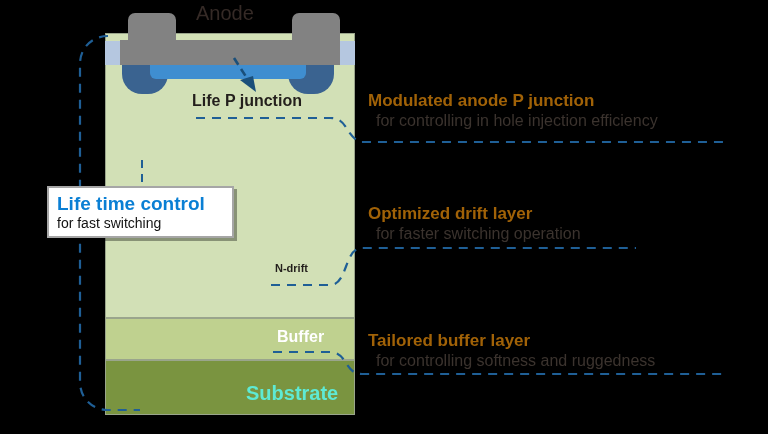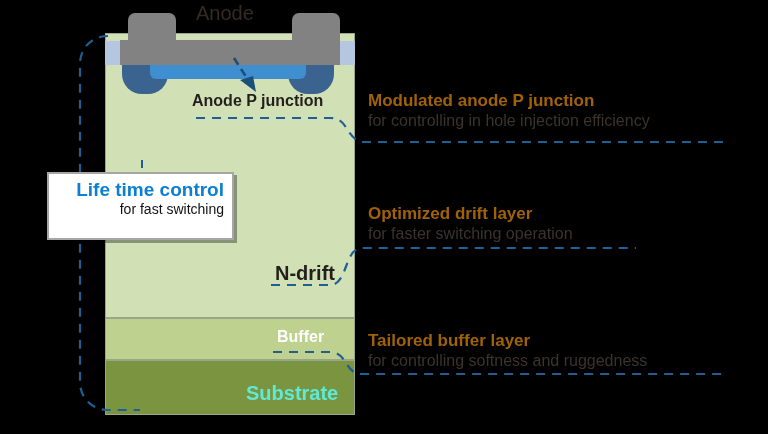--- a/index.html
+++ b/index.html
@@ -35,37 +35,37 @@
   #pwellR{left:288px;top:60px;}
 
   
   #pjunction{position:absolute;left:150px;top:64px;width:156px;height:15px;
              background:#3f8ed0;border-radius:0 0 6px 6px;}
 
   
   .txt{position:absolute;white-space:nowrap;}
   #anode-title{left:196px;top:2px;font-size:20px;color:#352a26;}
   #lbl-apj{left:192px;top:92px;font-size:16px;font-weight:bold;color:#231f1c;}
-  #lbl-ndrift{left:275px;top:262px;font-size:20px;font-weight:bold;color:#231f1c;}
+  #lbl-ndrift{left:275px;top:262px;font-size:11px;font-weight:bold;color:#231f1c;}
   #lbl-buffer{left:277px;top:328px;font-size:16px;font-weight:bold;color:#fff;}
   #lbl-substrate{left:246px;top:382px;font-size:20px;font-weight:bold;color:#5eead4;}
 
   
-  #callout{position:absolute;left:47px;top:172px;width:187px;
+  #callout{position:absolute;left:47px;top:186px;width:187px;
            background:#fff;border:2px solid #a6a6a6;
            box-shadow:3px 3px 0 rgba(0,0,0,.35);
-           padding:5px 8px 20px;box-sizing:border-box;text-align:right;}
+           padding:5px 8px 4px;box-sizing:border-box;text-align:left;}
   #callout .l1{font-size:19px;font-weight:bold;color:#0a7fd4;line-height:1.15;}
   #callout .l2{font-size:14px;color:#111;line-height:1.2;}
 
   
   .anno{position:absolute;left:368px;}
   .anno .head{font-size:17px;font-weight:bold;color:#a16207;
               line-height:1.25;white-space:nowrap;}
-  .anno .sub{font-size:16px;color:#3b332e;line-height:1.3;white-space:nowrap;}
+  .anno .sub{font-size:16px;color:#3b332e;line-height:1.3;white-space:nowrap;margin-left:8px;}
   #anno1{top:90px;} #anno2{top:203px;} #anno3{top:330px;}
 
   
   svg#overlay{position:absolute;left:0;top:0;width:768px;height:434px;
               pointer-events:none;}
 </style>
 </head>
 <body>
 
 <div id="stage">
@@ -93,21 +93,21 @@
     <path d="M196,118 L330,118 C348,118 344,134 360,142 L726,142" fill="none" stroke="#1f5f96" stroke-width="2.2" stroke-dasharray="9,7"></path>
 
     <path d="M271,285 L330,285 C348,285 344,248 362,248 L636,248" fill="none" stroke="#1f5f96" stroke-width="2.2" stroke-dasharray="9,7"></path>
 
     <path d="M273,352 L330,352 C348,352 344,374 362,374 L722,374" fill="none" stroke="#1f5f96" stroke-width="2.2" stroke-dasharray="9,7"></path>
 
     <path d="M142,160 L142,200" fill="none" stroke="#1f5f96" stroke-width="2" stroke-dasharray="8,6"></path>
   </svg>
 
   <div class="txt" id="anode-title">Anode</div>
-  <div class="txt" id="lbl-apj">Anode P junction</div>
+  <div class="txt" id="lbl-apj">Life P junction</div>
   <div class="txt" id="lbl-ndrift">N-drift</div>
   <div class="txt" id="lbl-buffer">Buffer</div>
   <div class="txt" id="lbl-substrate">Substrate</div>
 
   <div id="callout">
     <div class="l1">Life time control</div>
     <div class="l2">for fast switching</div>
   </div>
 
   <div class="anno" id="anno1">

